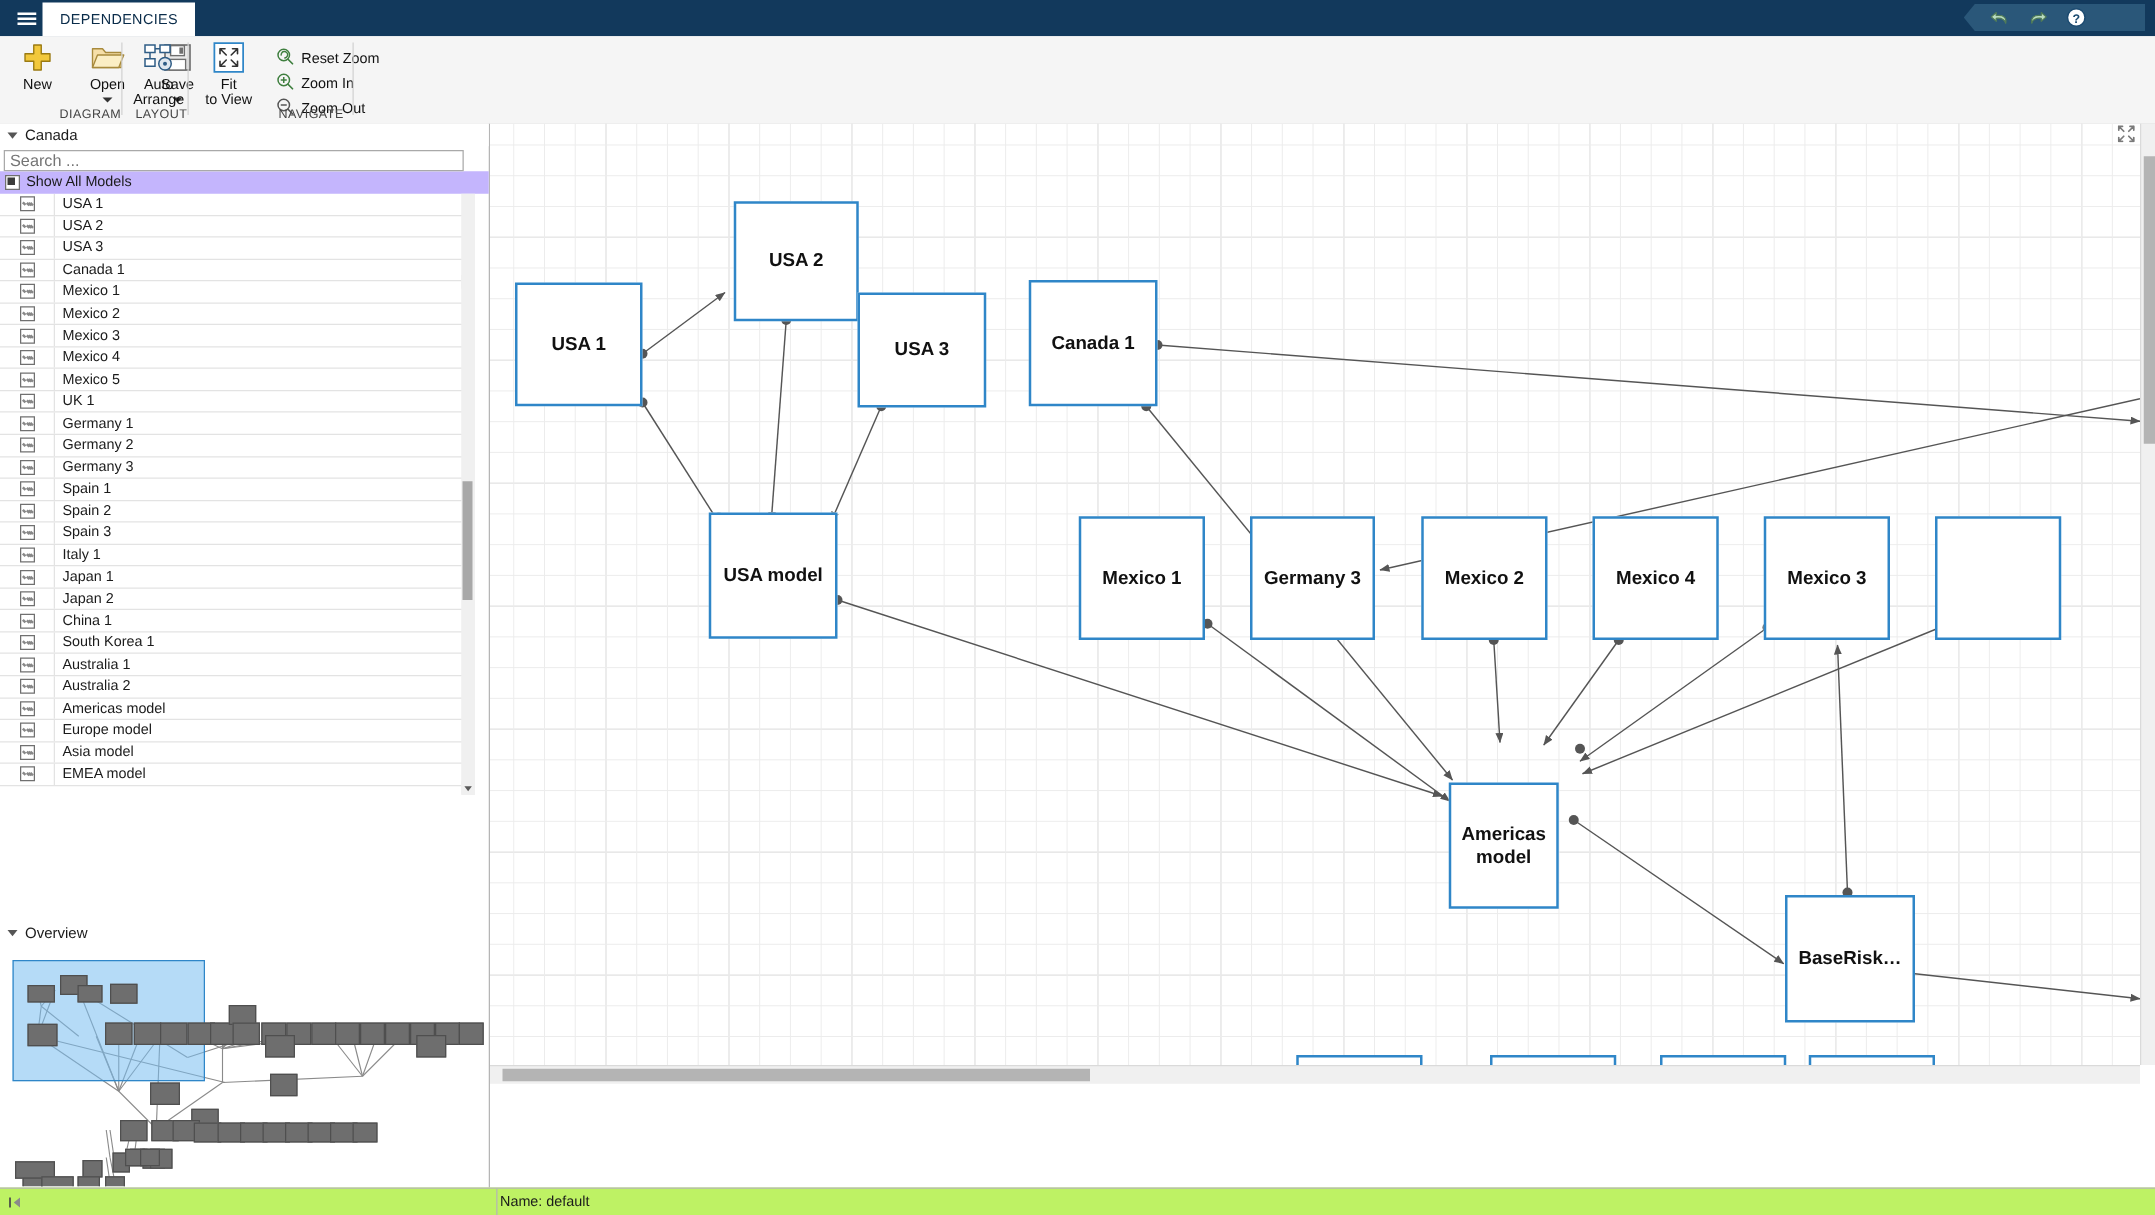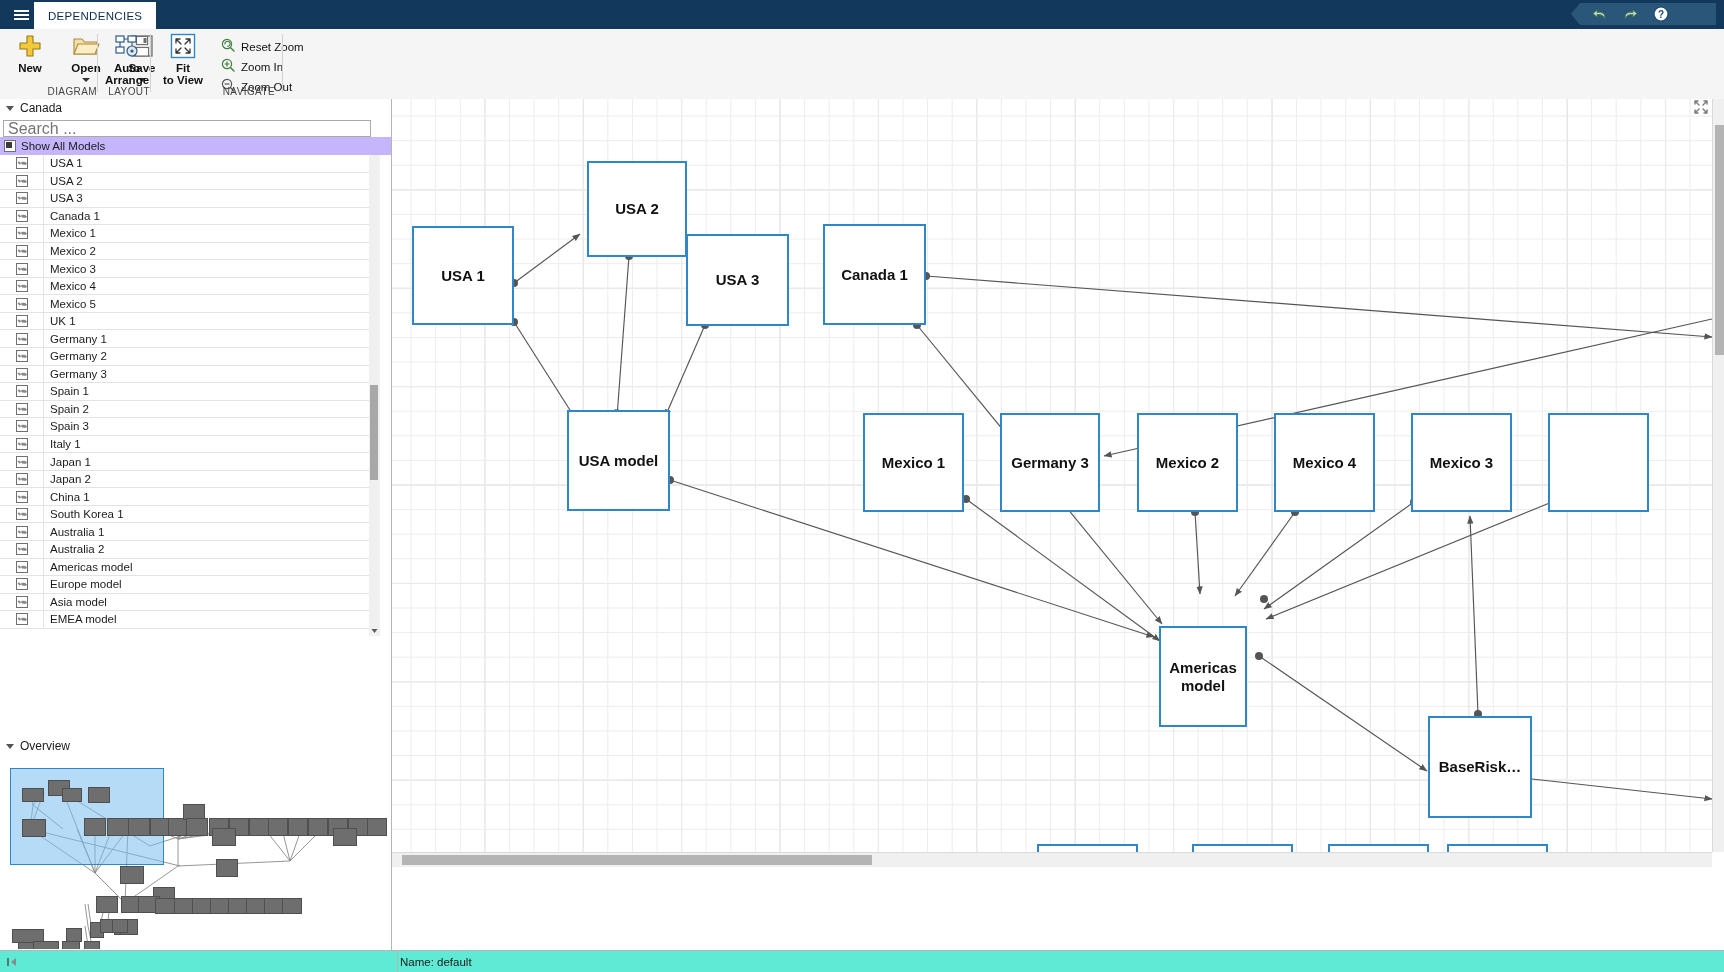--- a/index.html
+++ b/index.html
@@ -22,37 +22,37 @@
        display:flex;align-items:center;gap:14px;padding-left:20px;}
   .qab svg{display:block;cursor:pointer;}
 
   
   .ribbon{position:absolute;left:0;top:29px;width:1724px;height:70px;background:#f5f5f5;
           border-bottom:1px solid #c8c8c8;}
   .rgroup{position:absolute;top:0;height:70px;display:flex;align-items:flex-start;}
   .rsep{position:absolute;top:5px;width:1px;height:58px;background:#d2d2d2;}
   .rlabel{position:absolute;bottom:2px;width:100%;text-align:right;font-size:10px;color:#444;letter-spacing:.4px;}
   .bigbtn{width:auto;min-width:44px;padding:4px 6px 0;display:flex;flex-direction:column;
-          align-items:center;cursor:pointer;font-weight:bold;}
+          align-items:center;cursor:pointer;}
   .bigbtn .lbl{font-size:11.5px;color:#111;text-align:center;line-height:12px;margin-top:3px;}
   .caret{width:0;height:0;border-left:4px solid transparent;border-right:4px solid transparent;
          border-top:4px solid #333;margin-top:4px;}
   .smallitem{display:flex;align-items:flex-end;gap:5px;height:20px;padding:0 4px;cursor:pointer;}
   .smallitem .lbl{font-size:11.5px;color:#111;white-space:nowrap;}
 
   
   .leftpanel{position:absolute;left:0;top:99px;width:391px;height:851px;background:#fff;
              border-right:1px solid #b5b5b5;}
   .secthdr{height:18px;display:flex;align-items:center;gap:6px;padding-left:6px;
            font-size:12px;color:#1b1b1b;background:#fff;}
   .twisty{width:0;height:0;border-left:4px solid transparent;border-right:4px solid transparent;
           border-top:5px solid #555;cursor:pointer;}
   .searchwrap{margin:3px 6px 0 3px;}
   .searchbox{width:368px;height:17px;border:1px solid #a9a9a9;background:#fff;
-             font-family:"Liberation Sans",sans-serif;font-size:16px;color:#555;padding:0 4px;box-sizing:border-box;}
+             font-family:"Liberation Sans",sans-serif;font-size:13px;color:#555;padding:0 4px;box-sizing:border-box;}
   .showall{height:18px;display:flex;align-items:center;gap:5px;padding-left:4px;font-size:11.5px;color:#1b1b1b;
            background:#c4b5fd;cursor:pointer;}
   .tristate{width:10px;height:10px;border:1px solid #6f6f6f;background:#fff;position:relative;}
   .tristate:after{content:"";position:absolute;left:1px;top:1px;width:6px;height:6px;background:#3b3b3b;}
   .tbl{position:absolute;left:0;top:56px;width:380px;height:480px;overflow:hidden;}
   .trow{display:flex;height:17.55px;border-bottom:1px solid #e3e3e3;box-sizing:border-box;}
   .tcell-chk{width:44px;display:flex;align-items:center;justify-content:center;
              border-right:1px solid #e3e3e3;box-sizing:border-box;}
   .chk{width:10px;height:10px;border:1px solid #707070;background:#fff;position:relative;}
   .chk:after{content:"";position:absolute;left:1.5px;top:4px;width:3px;height:1.5px;background:#888;
@@ -88,21 +88,21 @@
   
   .vscroll{position:absolute;left:1712px;top:99px;width:12px;height:753px;background:#f0f0f0;
            border-left:1px solid #dadada;}
   .vthumb{position:absolute;left:2px;top:26px;width:9px;height:230px;background:#b4b4b4;}
   .hscroll{position:absolute;left:392px;top:852px;width:1320px;height:14px;background:#f0f0f0;
            border-top:1px solid #dadada;}
   .hthumb{position:absolute;left:10px;top:2px;width:470px;height:10px;background:#b4b4b4;}
   .expandicon{position:absolute;right:16px;top:100px;width:14px;height:14px;cursor:pointer;}
 
   
-  .statusbar{position:absolute;left:0;top:950px;width:1724px;height:22px;background:#5eead4;
+  .statusbar{position:absolute;left:0;top:950px;width:1724px;height:22px;background:#bef264;
              border-top:1px solid #b5b5b5;}
   .status-left{position:absolute;left:0;top:0;width:391px;height:21px;
                border-right:1px solid #b5b5b5;display:flex;align-items:center;padding-left:6px;}
   .status-name{position:absolute;left:400px;top:0;height:21px;display:flex;align-items:center;
                font-size:11.5px;color:#1b1b1b;}
 </style>
 </head>
 <body>
 
 <div class="app">

